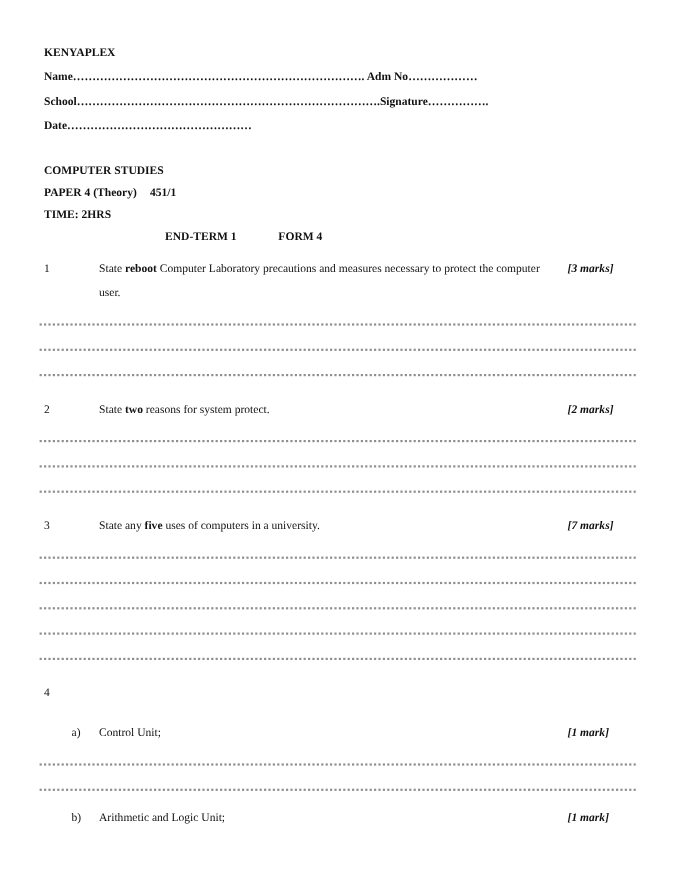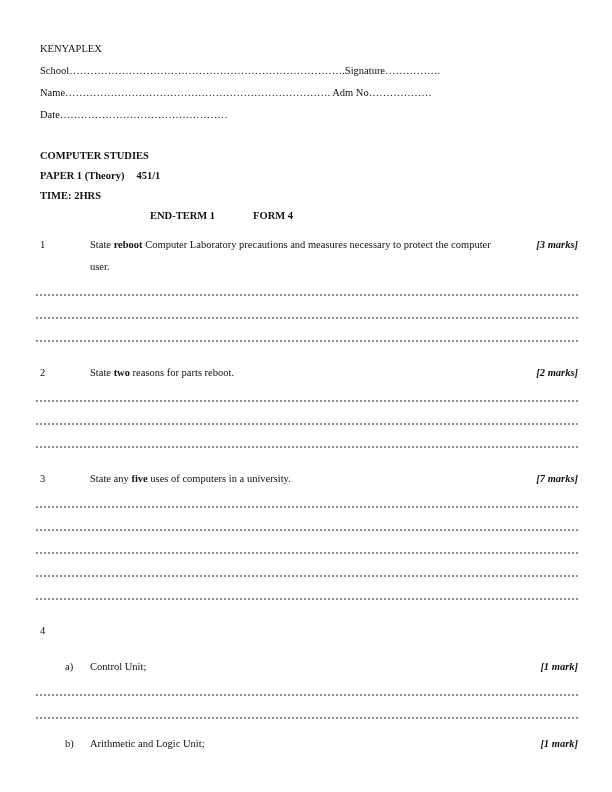--- a/index.html
+++ b/index.html
@@ -13,21 +13,21 @@
     color: #111111;
     overflow: hidden;
     box-sizing: border-box;
   }
   .content {
     padding: 38px 34px 0 40px;
   }
   
   .hline {
     font-size: 10.5px;
-    font-weight: normal;
+    font-weight: bold;
     line-height: 22px;
     white-space: nowrap;
     overflow: hidden;
   }
   
   .titleblock { margin-top: 20px; }
   .tline {
     font-size: 10.5px;
     font-weight: bold;
     line-height: 20px;
@@ -48,21 +48,20 @@
   .qtext {
     flex: 1 1 auto;
     font-size: 10.5px;
     line-height: 22px;
     padding-right: 18px;
   }
   .qtext b { font-weight: bold; }
   .qmarks {
     flex: 0 0 62px;
     width: 62px;
-    text-align: right;
     font-size: 10.5px;
     line-height: 22px;
     font-weight: bold;
     font-style: italic;
     white-space: nowrap;
   }
   .subrow { display: flex; align-items: flex-start; margin-top: 14px; padding-left: 25px; }
   .sletter {
     width: 25px;
     flex: 0 0 25px;
@@ -78,29 +77,29 @@
   .answers .dotline:first-child { height: 16px; }
 </style>
 </head>
 <body>
 
 <div class="page">
   <div class="content">
 
     <div>
       <div class="hline">KENYAPLEX</div>
+      <div class="hline">Name…………………………………………………………………. Adm No………………</div>
       <div class="hline">School…………………………………………………………………….Signature…………….</div>
-      <div class="hline">Name…………………………………………………………………. Adm No………………</div>
       <div class="hline">Date…………………………………………</div>
     </div>
 
     <div class="titleblock">
       <div class="tline">COMPUTER STUDIES</div>
       <div class="tline">
-        <span>PAPER 1 (Theory)</span><span class="paper-code">451/1</span>
+        <span>PAPER 4 (Theory)</span><span class="paper-code">451/1</span>
       </div>
       <div class="tline">TIME: 2HRS</div>
       <div class="tline centerline">
         <span>END-TERM 1</span><span class="form-label">FORM 4</span>
       </div>
     </div>
 
     <div class="q first">
       <div class="qrow">
         <div class="qnum">1</div>
@@ -110,21 +109,21 @@
       <div class="answers">
           <div class="dotline"></div>
           <div class="dotline"></div>
           <div class="dotline"></div>
         </div>
     </div>
 
     <div class="q">
       <div class="qrow">
         <div class="qnum">2</div>
-        <div class="qtext"><span>State </span><b>two</b><span> reasons for parts reboot.</span></div>
+        <div class="qtext"><span>State </span><b>two</b><span> reasons for system protect.</span></div>
         <div class="qmarks">[2 marks]</div>
       </div>
       <div class="answers">
           <div class="dotline"></div>
           <div class="dotline"></div>
           <div class="dotline"></div>
         </div>
     </div>
 
     <div class="q">

